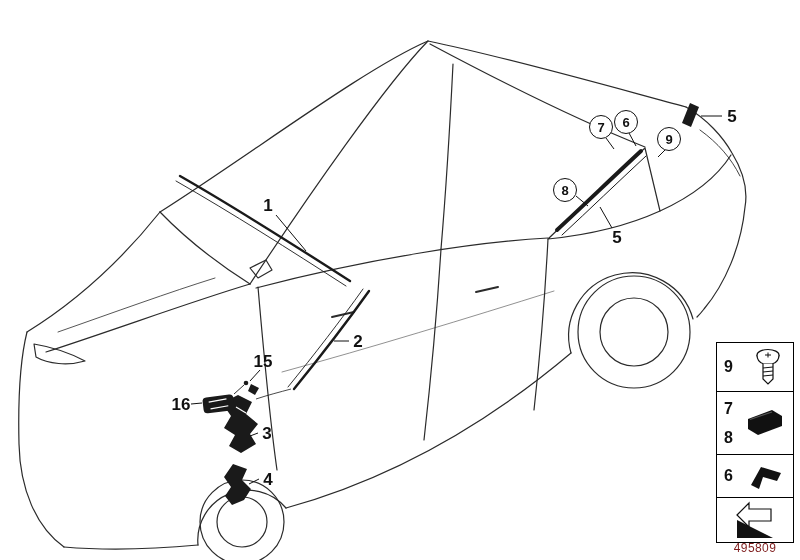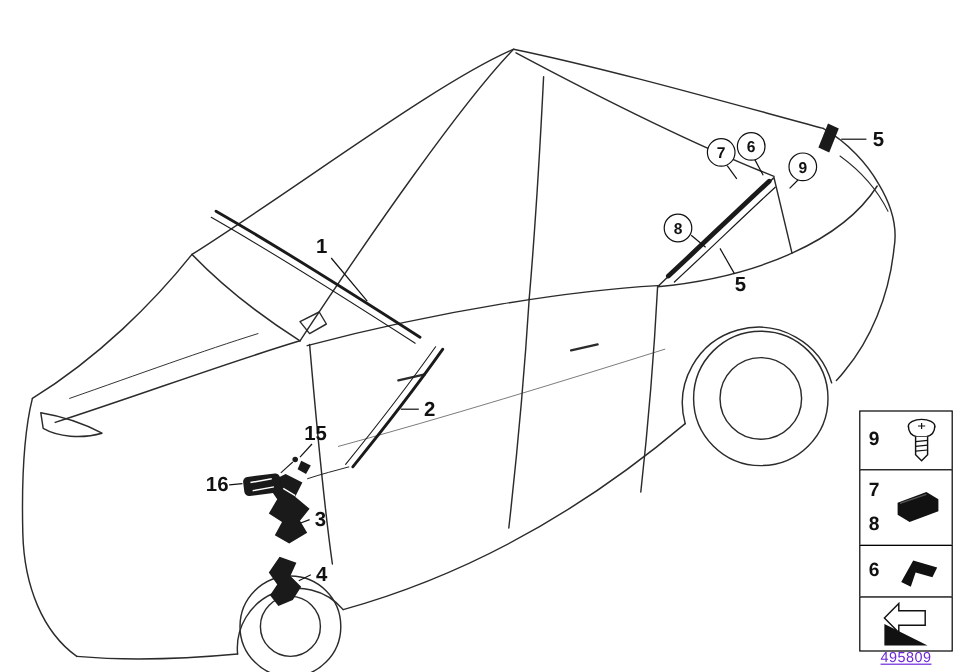--- a/index.html
+++ b/index.html
@@ -20,21 +20,21 @@
   .legend-row{border:1px solid #000;margin-top:-1px;background:#fff;box-sizing:border-box;
            display:flex;align-items:center;justify-content:space-between;padding:3px 7px;}
   .legend-row.r1{height:50px;}
   .legend-row.r2{height:64px;}
   .legend-row.r3{height:44px;}
   .legend-row.r4{height:46px;justify-content:center;}
   .legend-num{font:700 16px "Liberation Sans",sans-serif;color:#111;}
   .num-col{display:flex;flex-direction:column;gap:11px;}
 
   .diagram-number{position:absolute;left:716px;top:541px;width:78px;text-align:center;
-           font:12px "Liberation Sans",sans-serif;color:#6d28d9;letter-spacing:.4px;text-decoration:underline;}
+           font:12px "Liberation Sans",sans-serif;color:#7f1d1d;letter-spacing:.4px;}
 </style>
 </head>
 <body>
 
 <div class="canvas">
 
   <svg class="scene" width="800" height="560" viewBox="0 0 800 560">
 
     <g fill="none" stroke="#2b2b2b" stroke-width="1.2" stroke-linecap="round" stroke-linejoin="round">
       <path d="M 160,212 C 250,155 365,68 428,41 C 510,58 615,88 686,107"></path>

